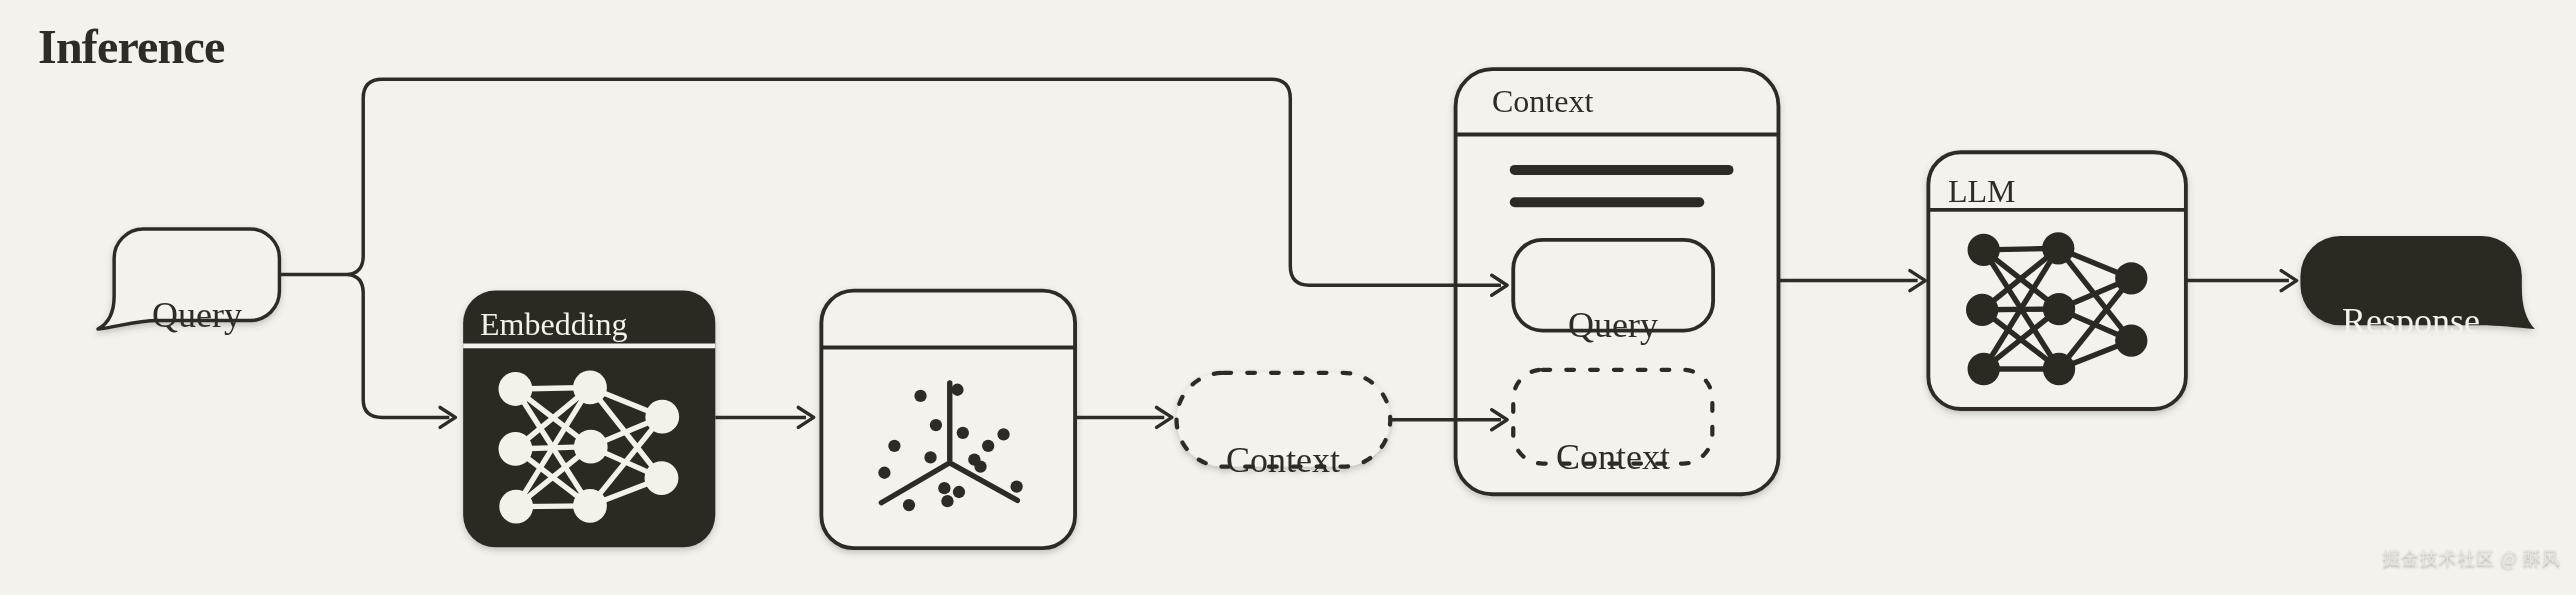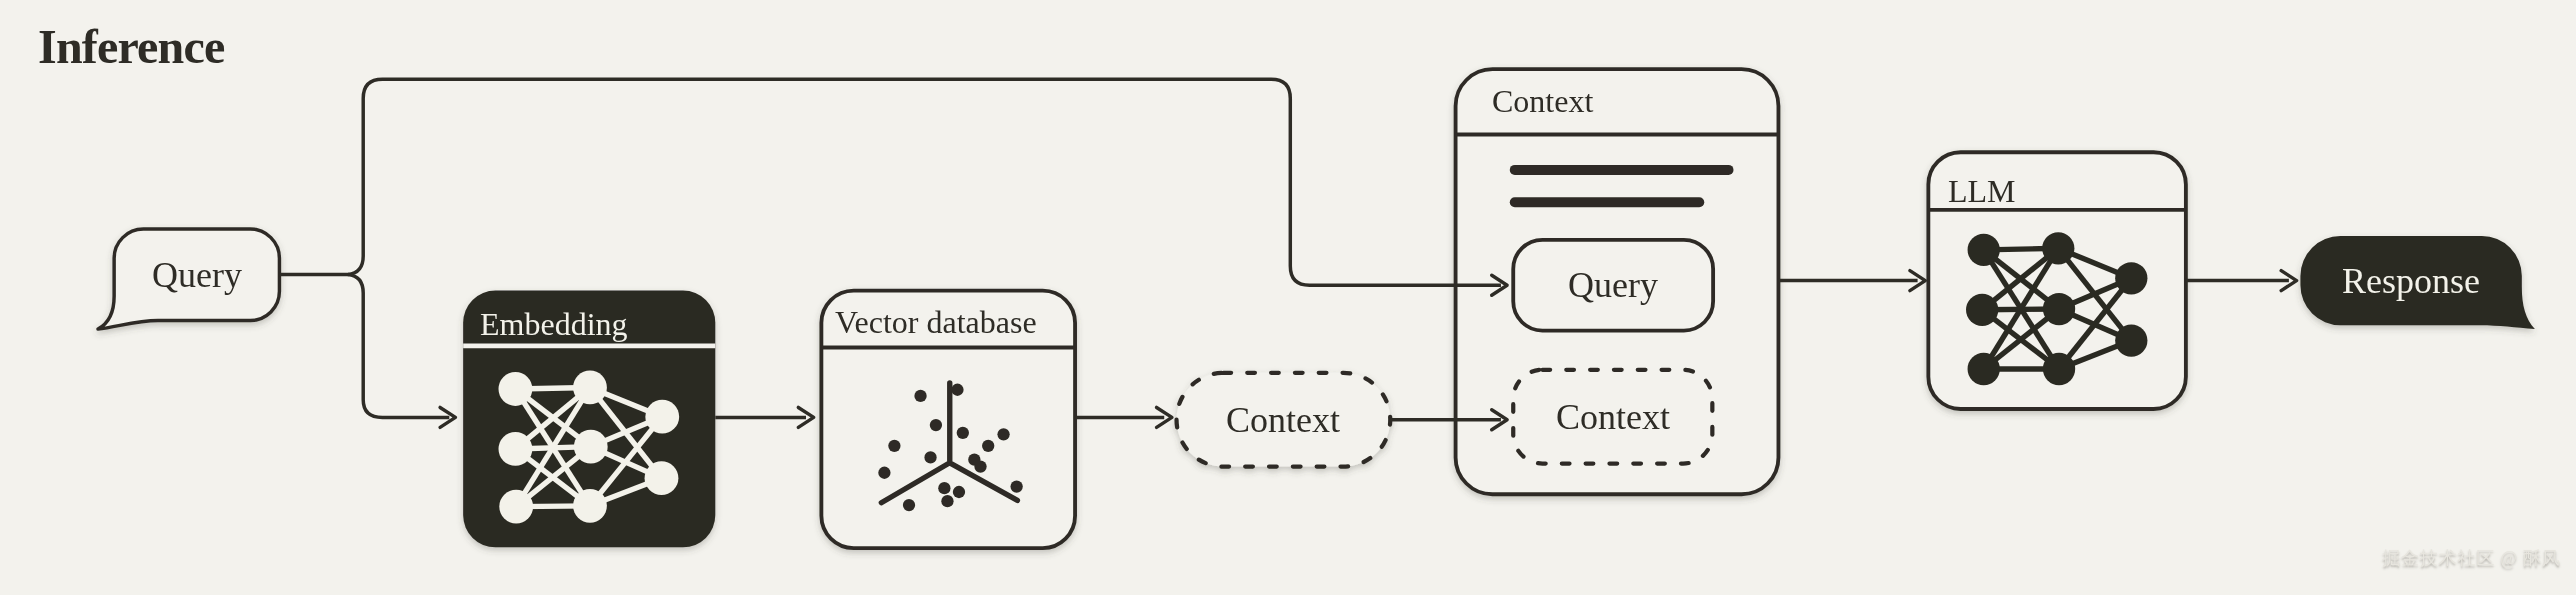--- a/index.html
+++ b/index.html
@@ -7,21 +7,21 @@
   }
   html,body{margin:0;padding:0;background:var(--bg);}
   .canvas{
     position:relative;width:2576px;height:595px;background:var(--bg);
     font-family:Liberation Serif, serif;overflow:hidden;
   }
   .canvas svg{position:absolute;left:0;top:0;}
   .label{position:absolute;color:var(--ink);line-height:1;white-space:nowrap;}
   .centered{transform:translate(-50%,-50%);}
   .title{font-size:48px;font-weight:700;letter-spacing:-0.8px;}
-  .node-label{font-size:36px;}
+  .node-label{font-size:36px;margin-top:40px;}
   .hdr{font-size:32px;}
   .on-dark{color:var(--light);}
   .watermark{
     position:absolute;right:15.4px;top:546px;font-size:18px;color:var(--wm);
     text-shadow:0 1.5px 2.3px rgba(70,66,56,.40);letter-spacing:0.8px;
   }
   
   .box-light{fill:var(--bg);stroke:var(--ink);stroke-width:5;}
   .box-dark{fill:var(--dark);stroke:none;}
   .slot-solid{fill:var(--bg);stroke:var(--ink);stroke-width:5;}
@@ -179,21 +179,20 @@
       <polyline class="arrowhead" points="2967,352 2987,365 2967,378"></polyline>
     </g>
   </svg>
 
   <div class="label title" style="left:38px;top:23px;">Inference</div>
 
   <div class="label node-label centered" style="left:197px;top:275px;">Query</div>
 
   <div class="label hdr on-dark" style="left:480px;top:308px;text-align:right;">Embedding</div>
 
-  <div class="label hdr" style="left:835px;top:306px;">Vector database</div>
 
   <div class="label node-label centered" style="left:1283px;top:420px;">Context</div>
 
   <div class="label hdr" style="left:1492px;top:85px;">Context</div>
 
   <div class="label node-label centered" style="left:1613px;top:285px;">Query</div>
 
   <div class="label node-label centered" style="left:1613px;top:417px;">Context</div>
 
   <div class="label hdr" style="left:1948px;top:168px;margin-top:7px;">LLM</div>

